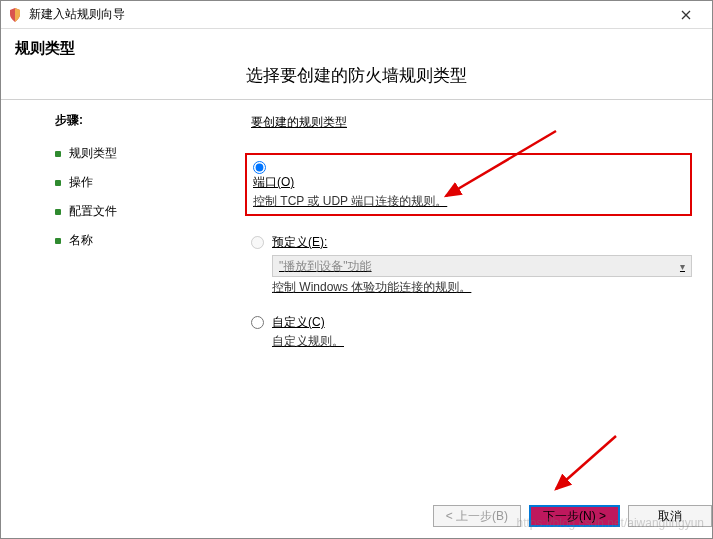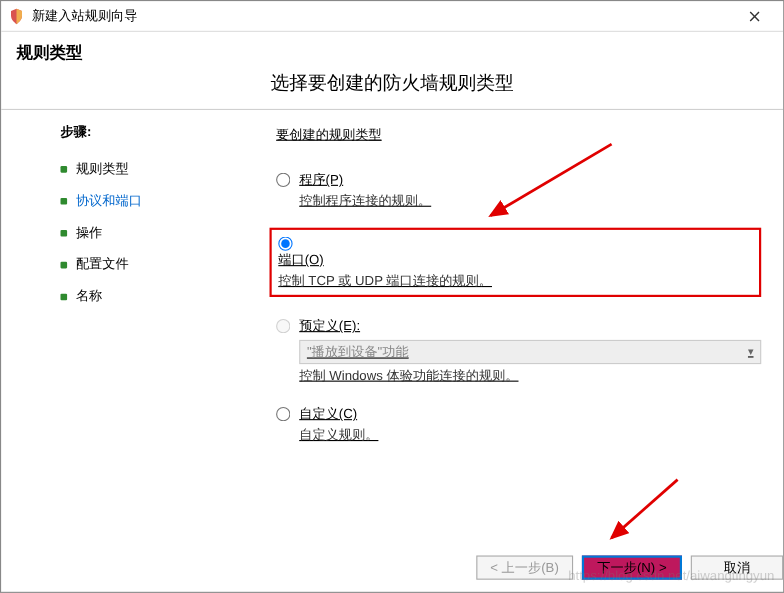--- a/index.html
+++ b/index.html
@@ -155,48 +155,37 @@
 <div class="divider"></div>
 
 <div class="body">
 
   <div class="sidebar">
     <div class="steps-label">步骤:</div>
     <div class="step-item">
       <span class="bullet"></span>
       <span class="step-text">规则类型</span>
     </div>
-    <div class="step-item active">
-      <span class="bullet"></span>
-      <span class="step-text">协议和端口</span>
-    </div>
     <div class="step-item">
       <span class="bullet"></span>
       <span class="step-text">操作</span>
     </div>
     <div class="step-item">
       <span class="bullet"></span>
       <span class="step-text">配置文件</span>
     </div>
     <div class="step-item">
       <span class="bullet"></span>
       <span class="step-text">名称</span>
     </div>
   </div>
 
   <div class="content">
     <div class="content-title">要创建的规则类型</div>
 
-    <div class="option-row">
-      <input type="radio" name="ruletype" style="">
-      <div class="option-body">
-        <div class="option-label">程序(P)</div>
-        <div class="option-desc">控制程序连接的规则。</div>
-      </div>
-    </div>
 
     <div class="option-row highlight">
       <input type="radio" name="ruletype" checked="" style="">
       <div class="option-body">
         <div class="option-label">端口(O)</div>
         <div class="option-desc">控制 TCP 或 UDP 端口连接的规则。</div>
       </div>
     </div>
 
     <div class="option-row">

